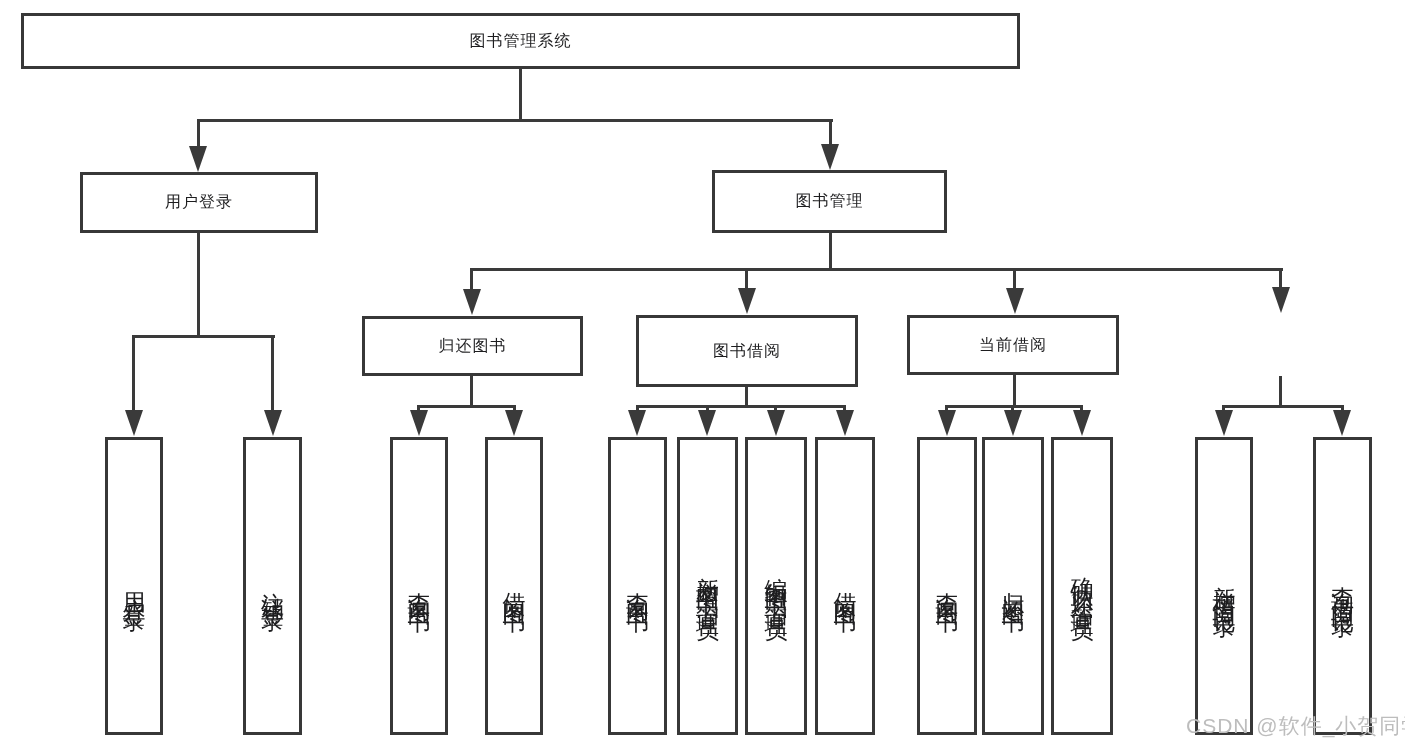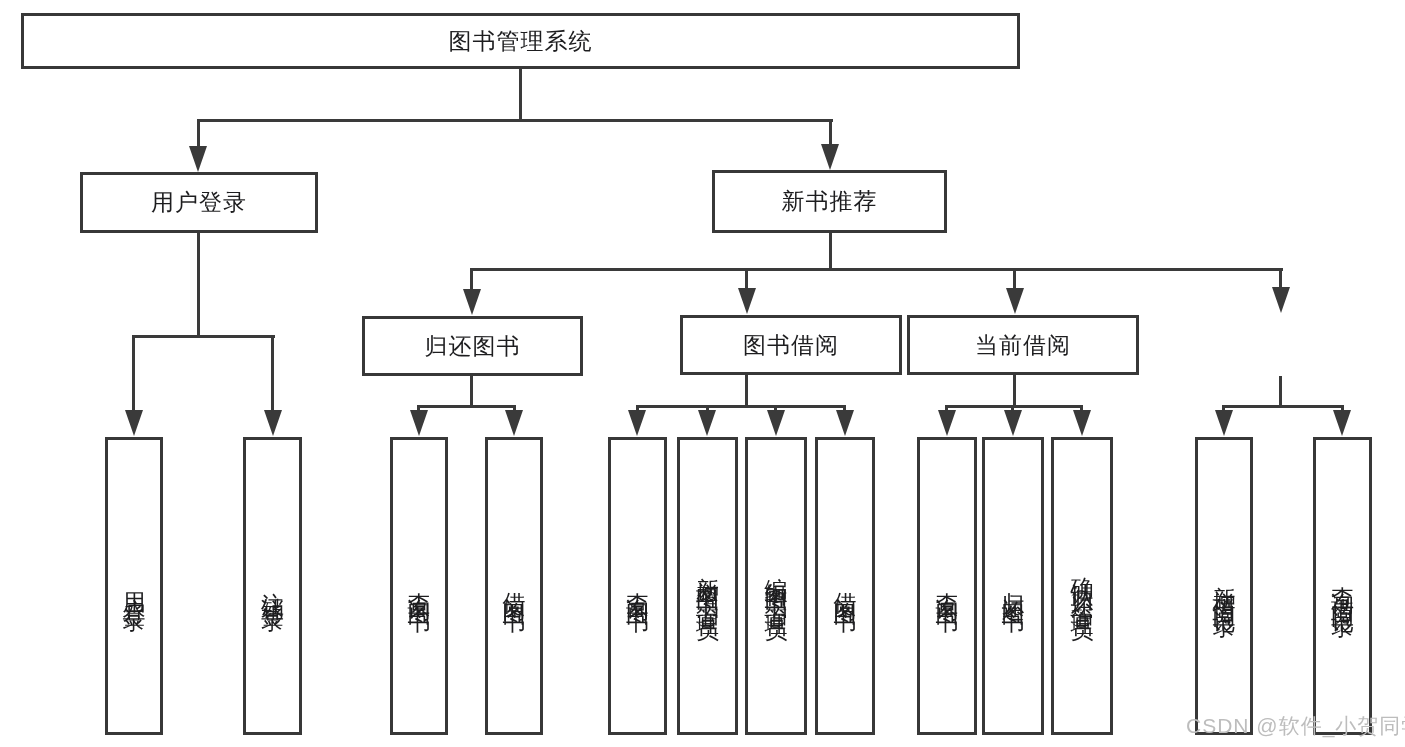--- a/index.html
+++ b/index.html
@@ -19,21 +19,21 @@
     color:var(--text);
   }
   .box {
     position:absolute;
     box-sizing:border-box;
     background:#fff;
     border:3px solid var(--border);
     display:flex; align-items:center; justify-content:center;
     z-index:2;
   }
-  .hbox span { font-size:23px; letter-spacing:1px; white-space:nowrap; }
+  .hbox span { font-size:16px; letter-spacing:1px; white-space:nowrap; }
   .vbox span {
     writing-mode:vertical-rl;
     font-size:23px;
     line-height:1;
     letter-spacing:6px;
     white-space:nowrap;
   }
   .vl { position:absolute; width:3px; background:var(--line); z-index:1; }
   .hl { position:absolute; height:3px; background:var(--line); z-index:1; }
   .ah {
@@ -55,32 +55,32 @@
 
   <div class="box hbox" style="left:21px; top:13px; width:999px; height:56px;">
     <span>图书管理系统</span>
   </div>
 
   <div class="box hbox" style="left:80px; top:172px; width:238px; height:61px;">
     <span>用户登录</span>
   </div>
 
   <div class="box hbox" style="left:712px; top:170px; width:235px; height:63px;">
-    <span>新书推荐</span>
+    <span>图书管理</span>
   </div>
 
   <div class="box hbox" style="left:362px; top:316px; width:221px; height:60px;">
     <span>归还图书</span>
   </div>
 
-  <div class="box hbox" style="left:636px; top:315px; width:222px; height:60px;margin-left:44px;">
+  <div class="box hbox" style="left:636px; top:315px; width:222px; height:72px;">
     <span>图书借阅</span>
   </div>
 
-  <div class="box hbox" style="left:907px; top:315px; width:232px; height:60px;">
+  <div class="box hbox" style="left:907px; top:315px; width:212px; height:60px;">
     <span>当前借阅</span>
   </div>
 
 
   <div class="box vbox" style="left:105px; top:437px; width:58px; height:298px;">
     <span>用户登录</span>
   </div>
   <div class="box vbox" style="left:243px; top:437px; width:59px; height:298px;">
     <span>注销登录</span>
   </div>

